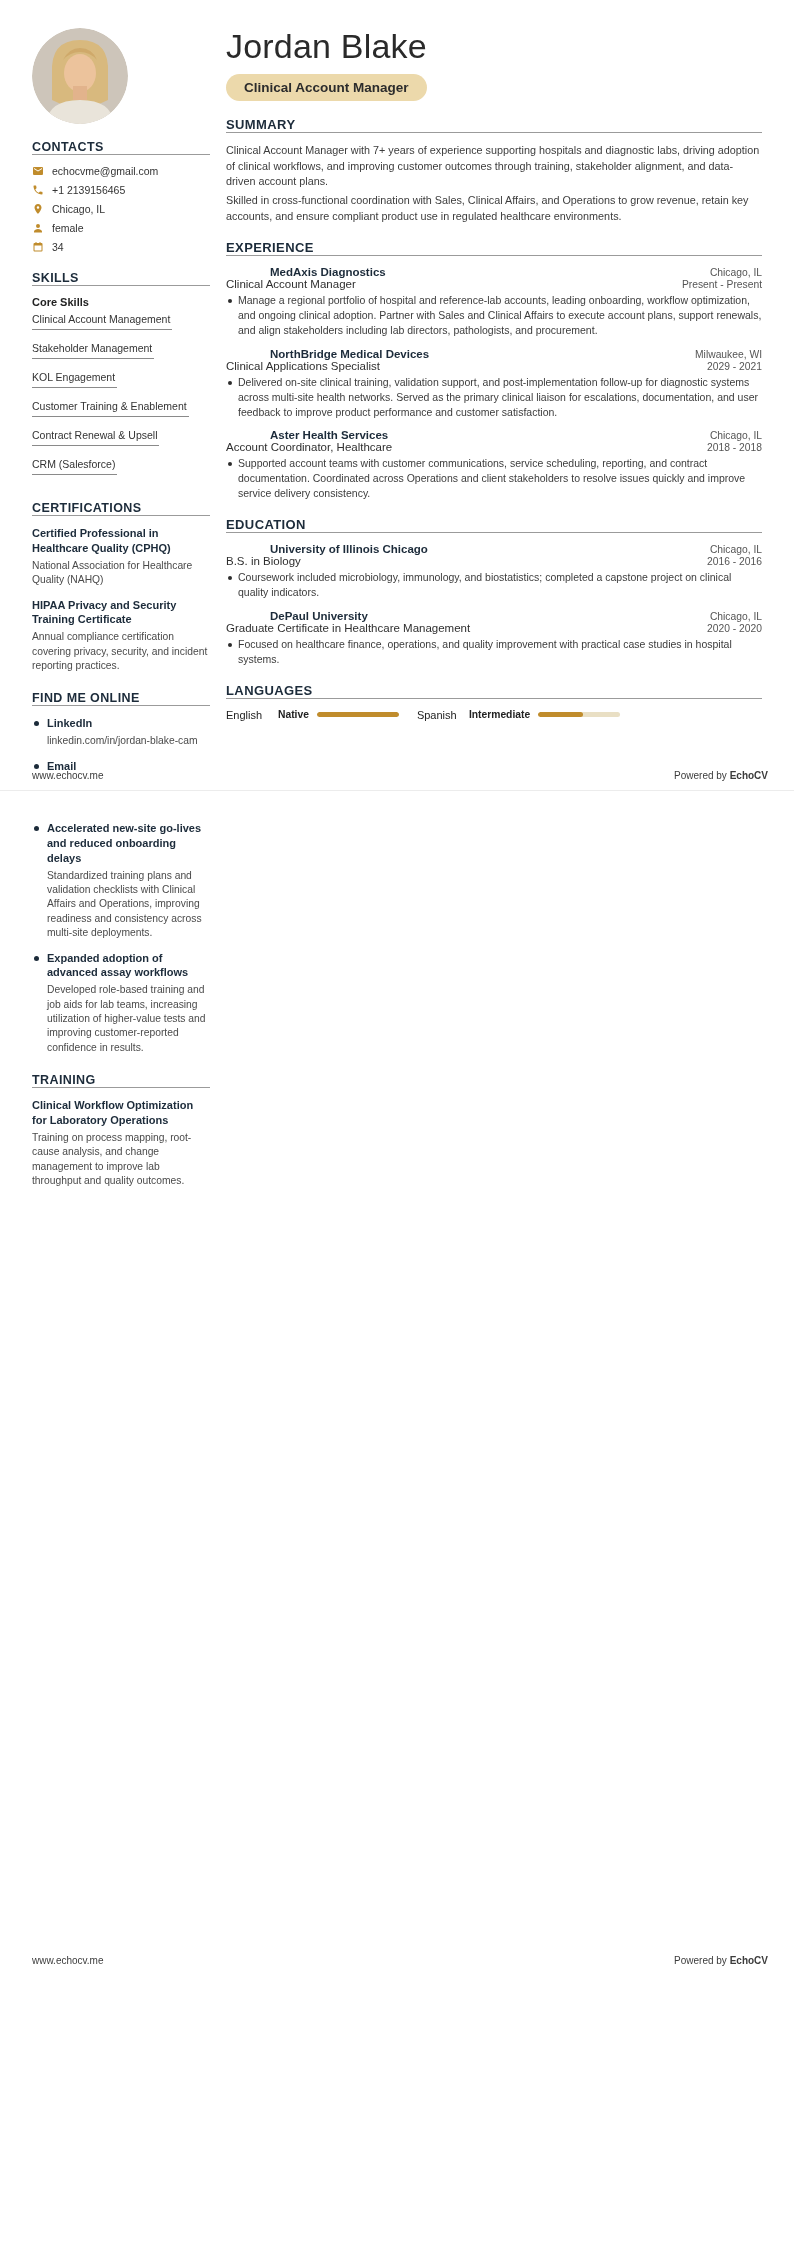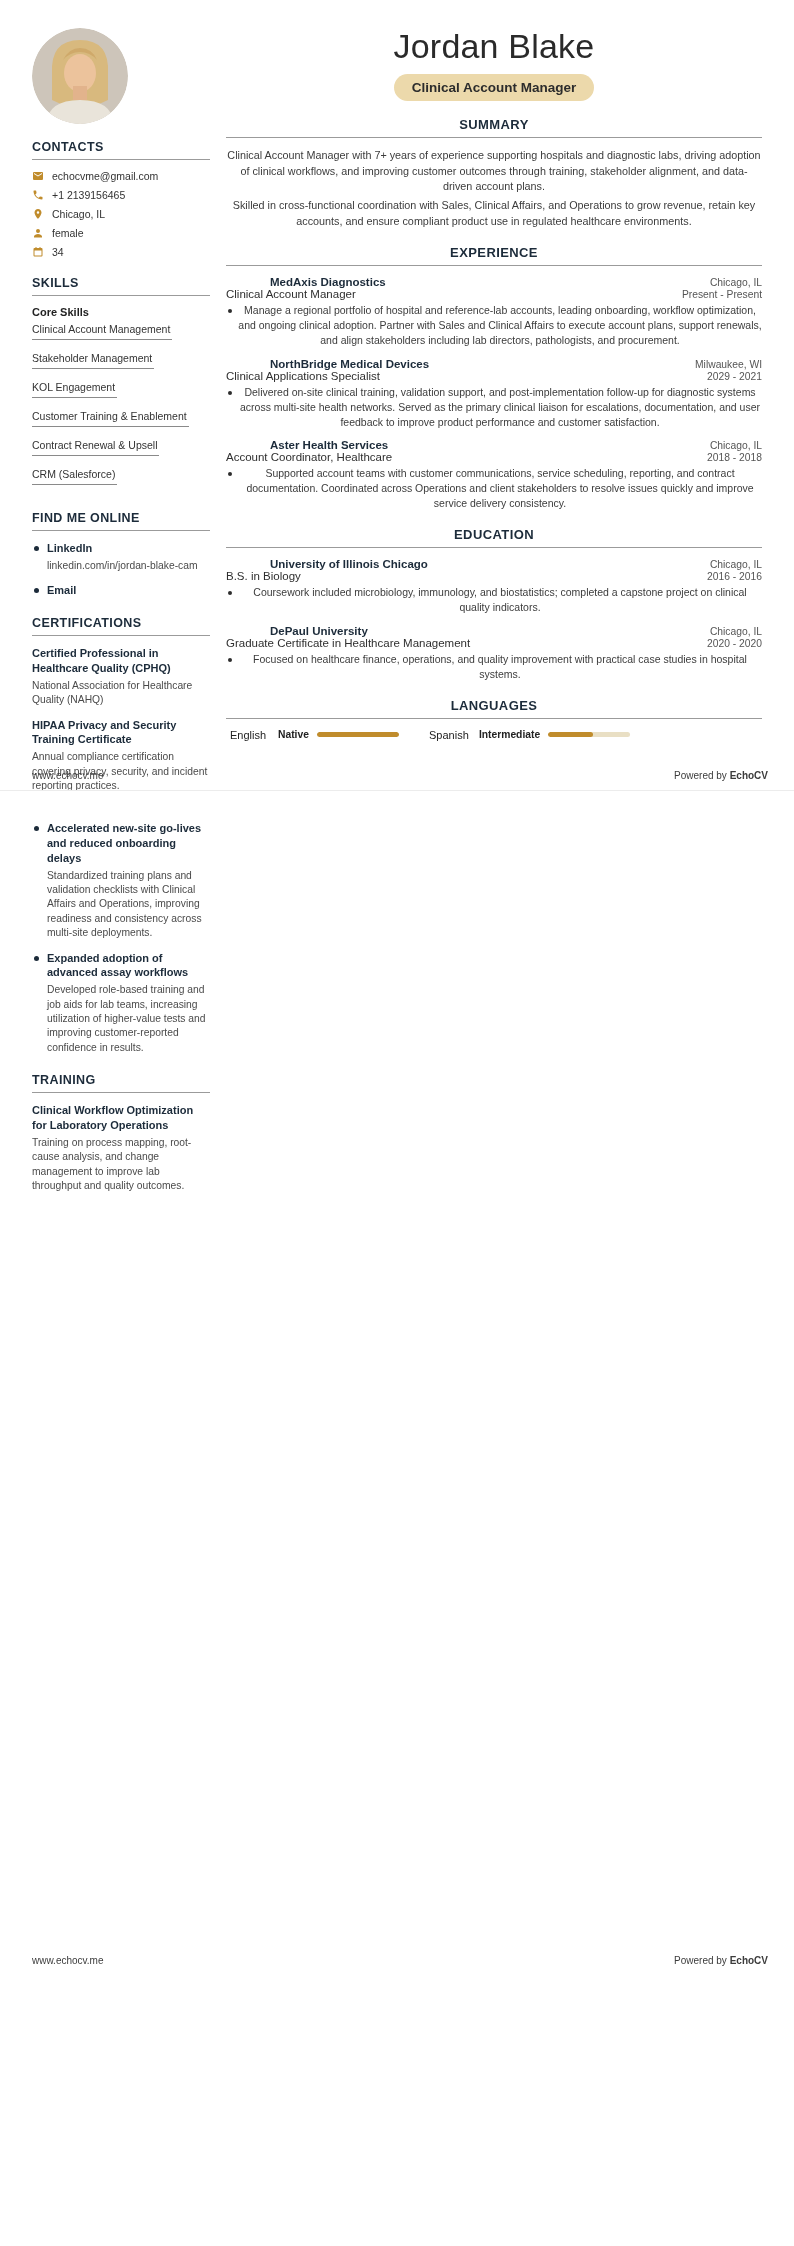--- a/index.html
+++ b/index.html
@@ -6,25 +6,25 @@
   html,body { background:#ffffff; }
   body { width:794px; font-family:"Liberation Sans", sans-serif; color:#333; }
   .doc { width:794px; }
 
   .page { position:relative; width:794px; background:#fff; padding:28px 32px 30px; overflow:hidden; }
   .page-1 { height:790px; }
   .page-2 { height:1185px; border-top:1px solid #ececec; }
 
   .cols { display:flex; gap:16px; }
   .sidebar { flex:0 0 178px; width:178px; }
-  .main { flex:1; min-width:0;text-align:center; }
+  .main { flex:1; min-width:0; }
 
   
   .sec-heading { font-size:12.5px; font-weight:bold; color:#1c2b3a; letter-spacing:.4px;
-                 padding-bottom:5px; border-bottom:1px solid #9b9b9b; margin:18px 0 10px; }
+                 border-bottom:1px solid #9b9b9b; margin:18px 0 10px; }
   .main .sec-heading { font-size:13px; margin-top:16px; }
   .first { margin-top:12px; }
 
   
   .avatar { width:96px; height:96px; border-radius:50%; overflow:hidden; margin:0 0 16px 0; }
 
   
   .contact-row { display:flex; align-items:center; gap:8px; font-size:10.5px; color:#333; margin-bottom:7px; }
   .cicon { width:12px; height:12px; flex:0 0 12px; display:inline-flex; }
   .cicon svg { width:12px; height:12px; }
@@ -59,21 +59,21 @@
   .entry-row { display:flex; justify-content:space-between; align-items:baseline; }
   .entry-title { font-size:11.5px; font-weight:bold; color:#1c2b3a;padding-left:44px; }
   .entry-sub { font-size:11.5px; color:#2f2f2f; }
   .entry-right { font-size:10.3px; color:#555; white-space:nowrap; margin-left:10px; }
   .bullets { list-style:none; margin-top:3px; }
   .bullets li { position:relative; font-size:10.5px; color:#3c3c3c; line-height:1.42; padding-left:12px; }
   .bullets li::before { content:''; position:absolute; left:2px; top:6px; width:4px; height:4px;
                         border-radius:50%; background:#2d2d2d; }
 
   
-  .lang-row { display:flex; align-items:center; gap:10px; margin-top:4px; }
+  .lang-row { display:flex; align-items:center; margin-top:4px; }
   .lang-name { font-size:11px; color:#222; min-width:44px; }
   .lang-level { font-size:10.3px; font-weight:bold; color:#222; }
   .lang-bar { width:82px; height:5px; border-radius:3px; background:#e9dfc4; overflow:hidden; }
   .lang-fill { height:100%; background:#c08c2c; border-radius:3px; }
   .lang-item { display:flex; align-items:center; gap:8px; margin-right:18px; }
 
   
   .footer { position:absolute; left:32px; right:26px; bottom:9px; display:flex;
             justify-content:space-between; font-size:10px; color:#3c3c3c; }
   .footer b { font-weight:bold; }
@@ -157,40 +157,40 @@
             <span class="skill">Clinical Account Management</span>
             <span class="skill">Stakeholder Management</span>
             <span class="skill">KOL Engagement</span>
             <span class="skill">Customer Training &amp; Enablement</span>
             <span class="skill">Contract Renewal &amp; Upsell</span>
             <span class="skill">CRM (Salesforce)</span>
           </div>
         </section>
 
         <section>
+          <h2 class="sec-heading">CERTIFICATIONS</h2>
+          <div class="block-item">
+            <div class="block-title">Certified Professional in Healthcare Quality (CPHQ)</div>
+            <div class="block-desc">National Association for Healthcare Quality (NAHQ)</div>
+          </div>
+          <div class="block-item">
+            <div class="block-title">HIPAA Privacy and Security Training Certificate</div>
+            <div class="block-desc">Annual compliance certification covering privacy, security, and incident reporting practices.</div>
+          </div>
+        </section>
+
+        <section>
           <h2 class="sec-heading">FIND ME ONLINE</h2>
           <div class="dot-item">
             <div class="dot-title">LinkedIn</div>
             <div class="dot-desc">linkedin.com/in/jordan-blake-cam</div>
           </div>
           <div class="dot-item">
             <div class="dot-title">Email</div>
 
-          </div>
-        </section>
-
-        <section>
-          <h2 class="sec-heading">CERTIFICATIONS</h2>
-          <div class="block-item">
-            <div class="block-title">Certified Professional in Healthcare Quality (CPHQ)</div>
-            <div class="block-desc">National Association for Healthcare Quality (NAHQ)</div>
-          </div>
-          <div class="block-item">
-            <div class="block-title">HIPAA Privacy and Security Training Certificate</div>
-            <div class="block-desc">Annual compliance certification covering privacy, security, and incident reporting practices.</div>
           </div>
         </section>
 
       </aside>
 
       <main class="main">
 
         <h1 class="name">Jordan Blake</h1>
         <div class="badge">Clinical Account Manager</div>
 

